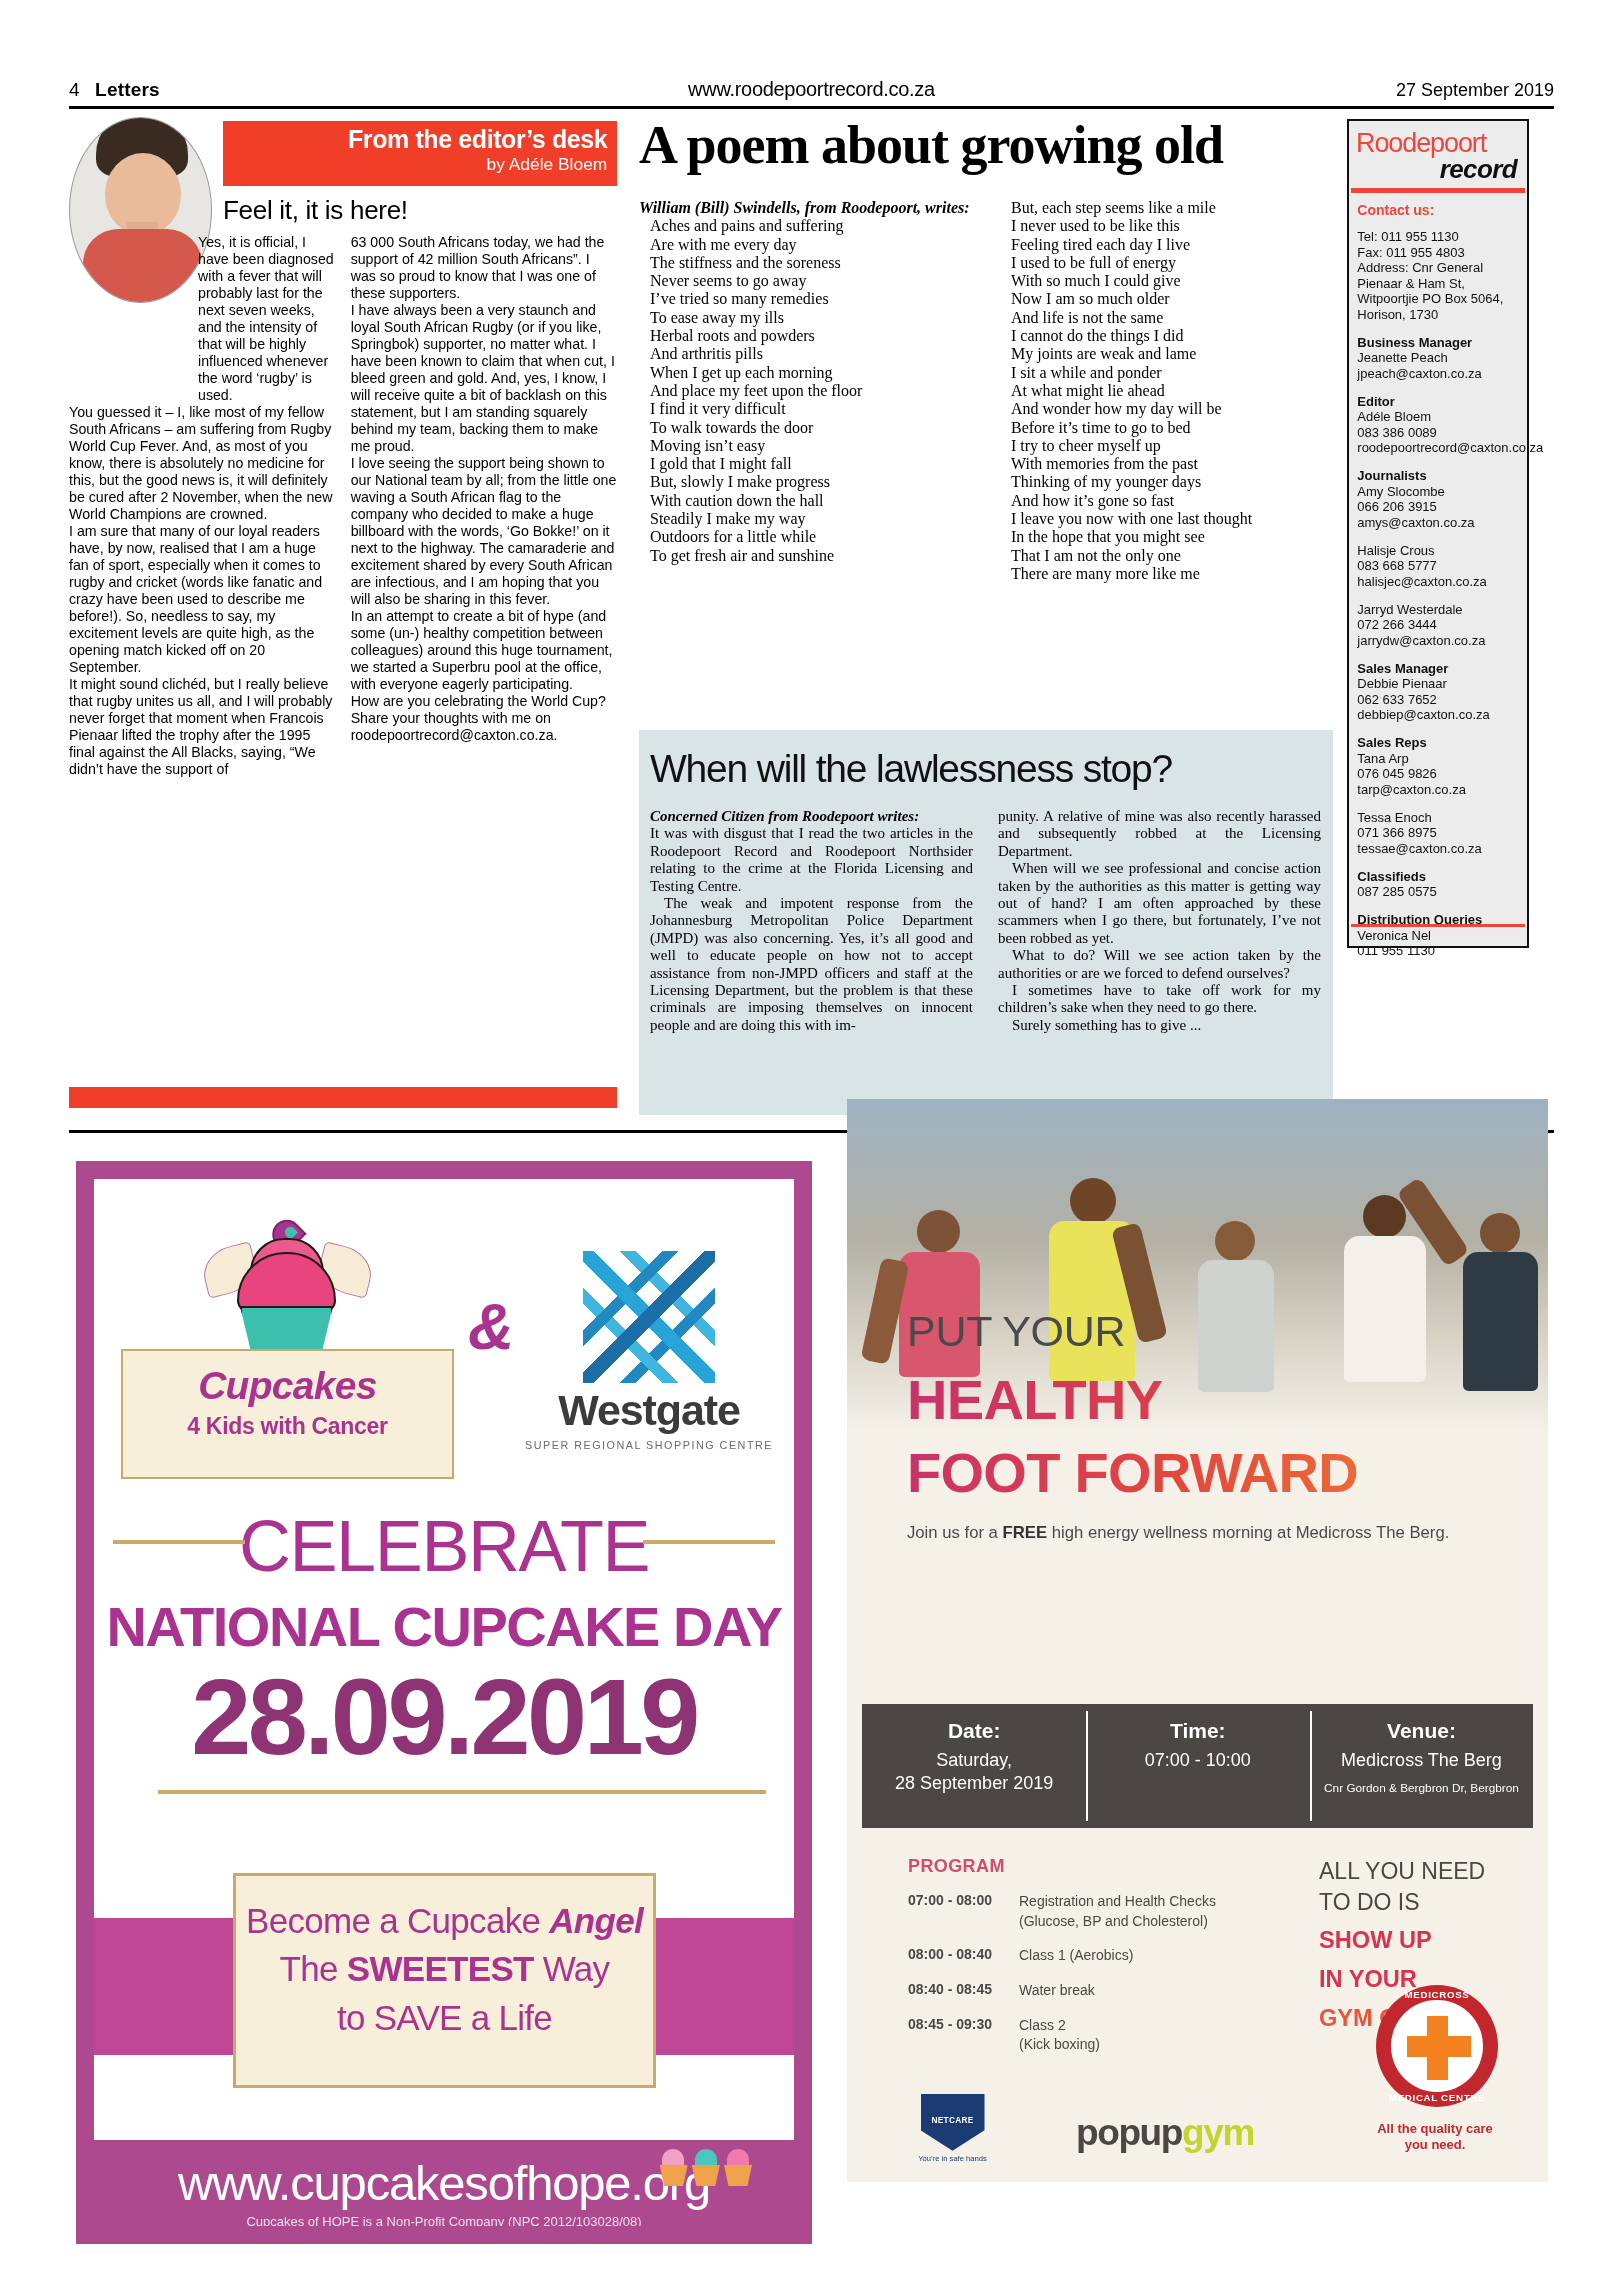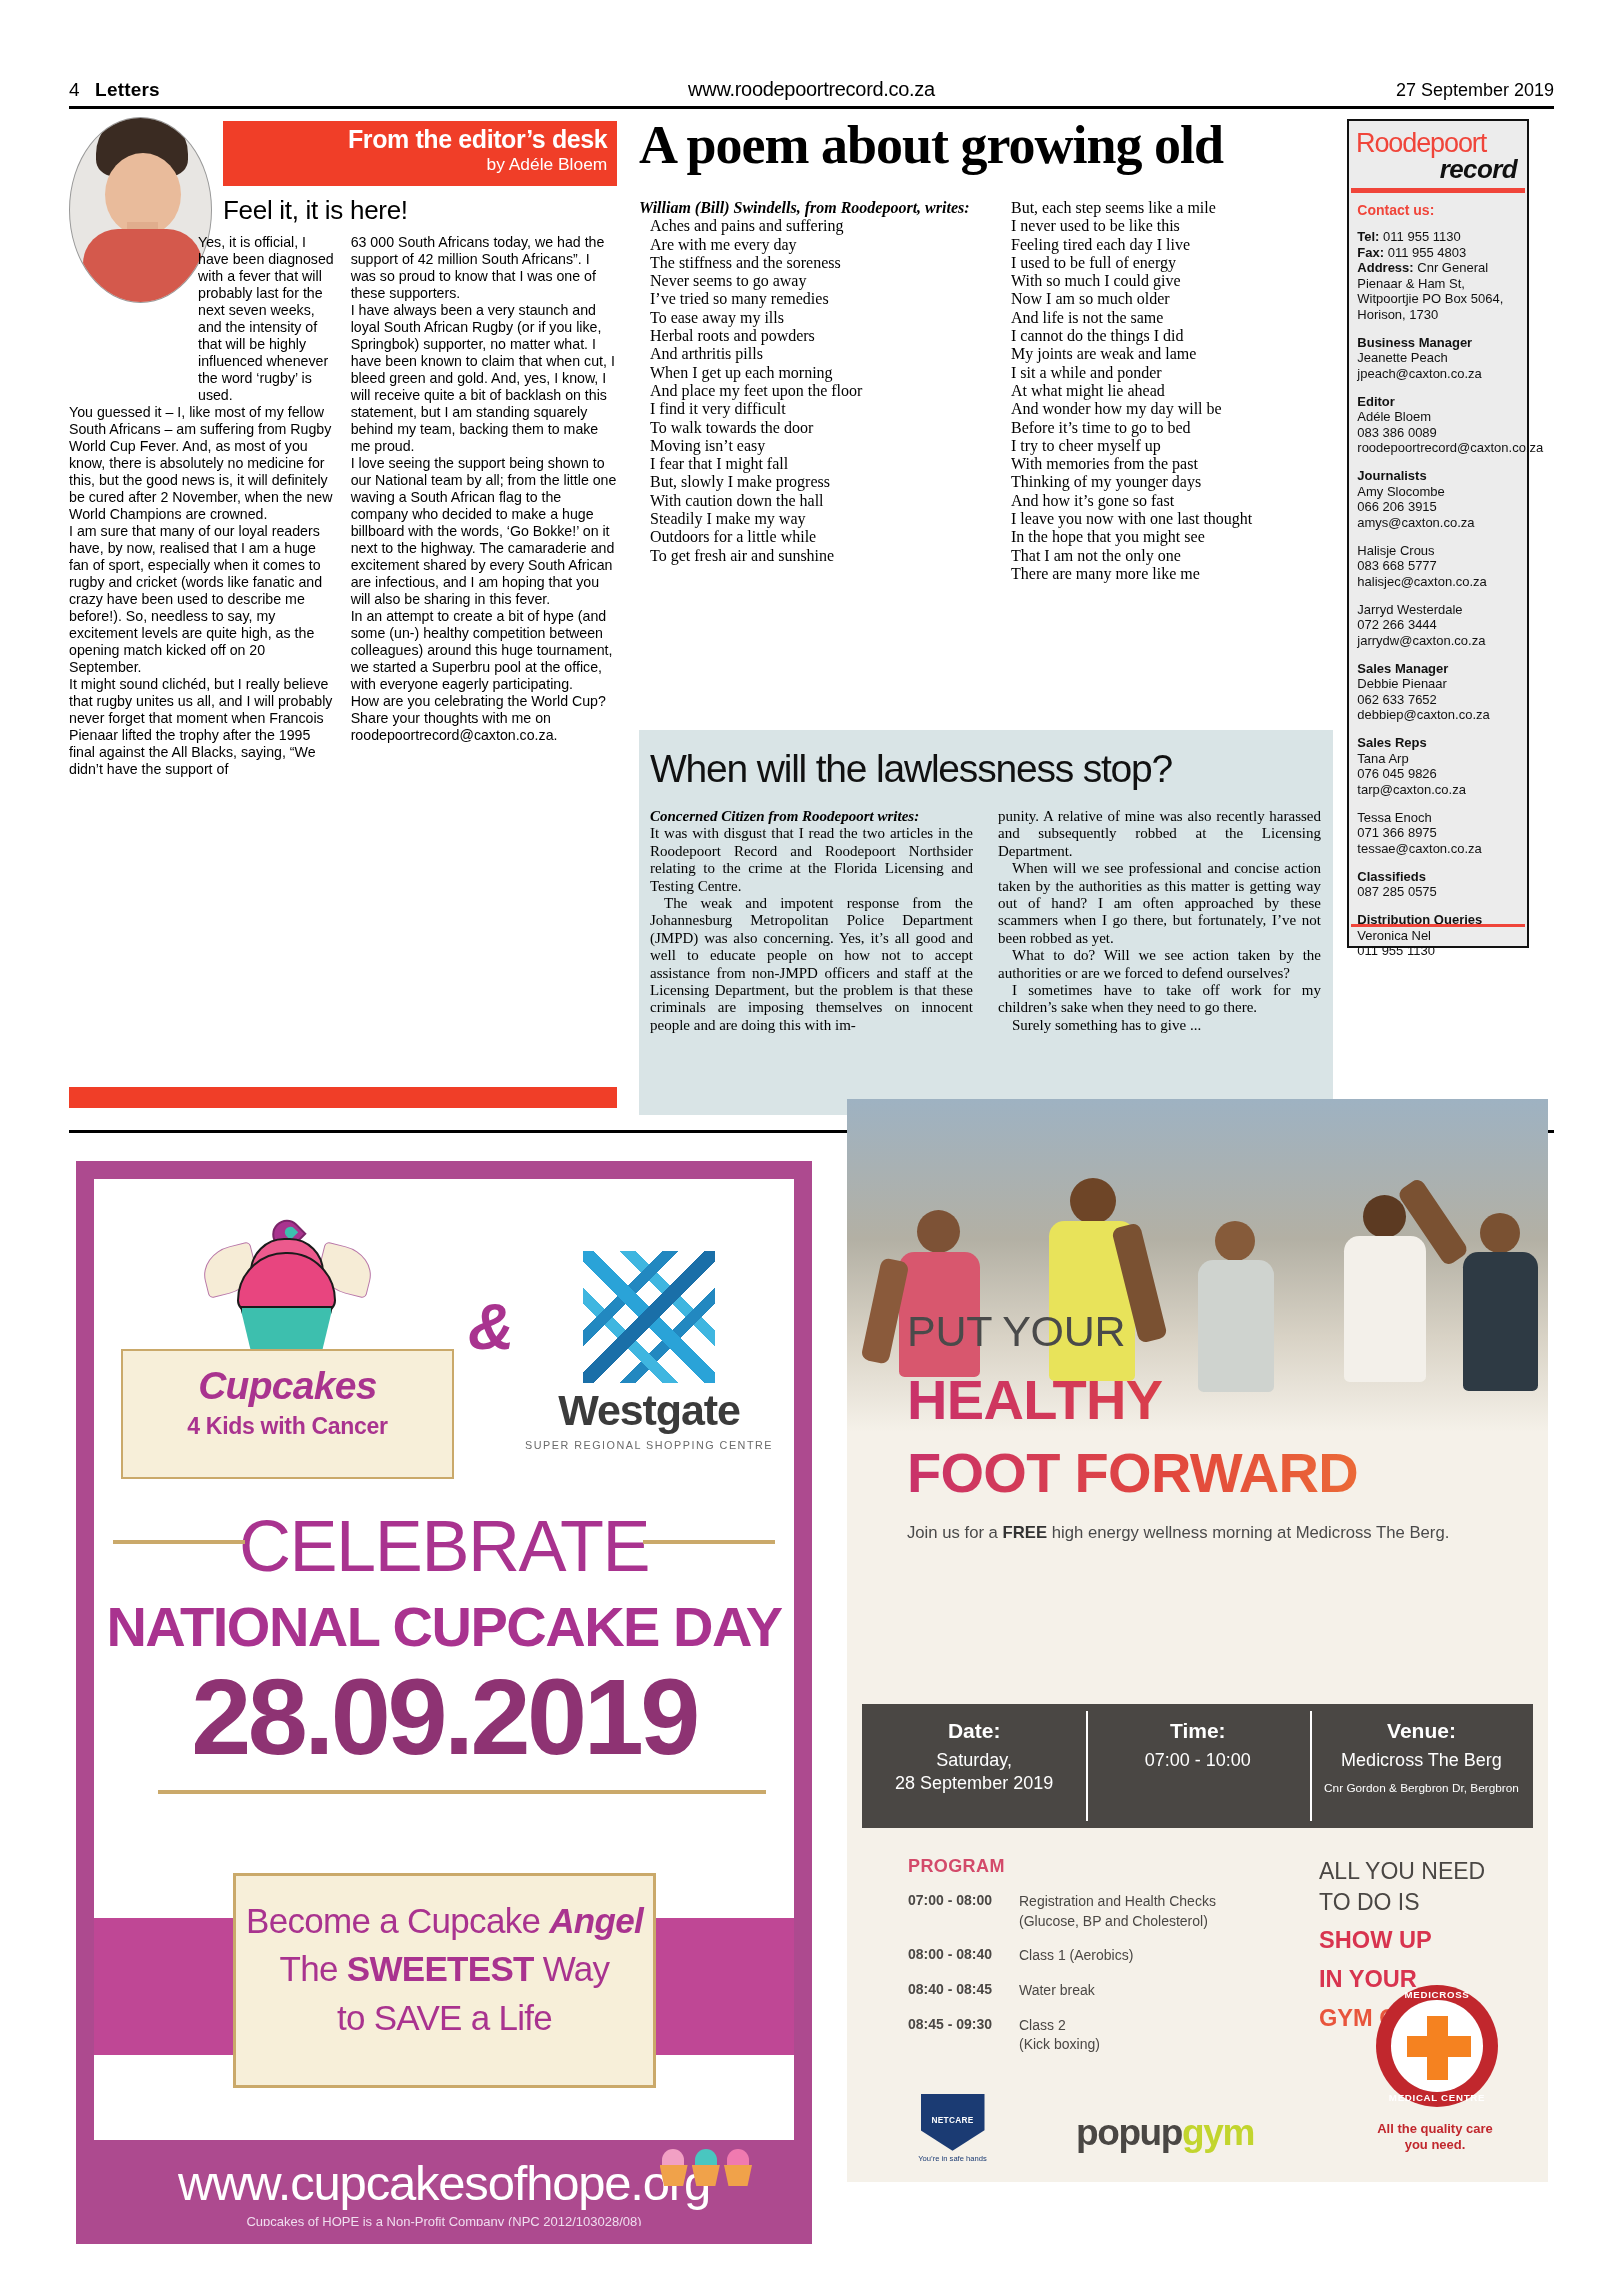--- a/index.html
+++ b/index.html
@@ -66,21 +66,21 @@
   
   .contact { position: absolute; left: 1347px; top: 119px; width: 182px; height: 829px;
              background: #ececec; border: 2.1px solid #111; }
   .c-logo { padding: 9.7px 0 4.2px 7px; }
   .c-logo .l1 { font-size: 27px; font-weight: 400; color: #f0453a; letter-spacing: -1.1px; line-height: 25px; }
   .c-logo .l2 { font-size: 26px; font-weight: 700; font-style: italic; color: #111; letter-spacing: -0.6px;
                 line-height: 26px; text-align: right; padding-right: 10px; }
   .c-redline { height: 4.9px; background: #f0453a; margin: 2.1px 2.1px 0 2.1px; }
   .c-body { padding: 9.7px 8.3px 4.2px 8.3px; font-size: 13px; line-height: 15.5px; color: #111; }
   .c-contactus { color: #f0453a; font-weight: 700; font-size: 14px; margin-bottom: 11px; }
-  .c-body b { font-weight: 700; }
+  .c-body b { font-weight: 400; }
   .c-grp { margin-top: 12.5px; }
   .c-name { font-weight: 700; }
   .c-bottomline { position: absolute; left: 2.1px; right: 2.1px; bottom: 19.4px; height: 2.8px; background: #f0453a; }
 
   
   .mid-rule { position: absolute; left: 69px; top: 1130px; width: 1485px; height: 2.8px; background: #000; }
 
   
   .ad-cupcake { position: absolute; left: 76px; top: 1161px; width: 736px; height: 1083px;
                 background: #ad4a8f; padding: 18px; }
@@ -265,21 +265,21 @@
             <div>Never seems to go away</div>
             <div>I’ve tried so many remedies</div>
             <div>To ease away my ills</div>
             <div>Herbal roots and powders</div>
             <div>And arthritis pills</div>
             <div>When I get up each morning</div>
             <div>And place my feet upon the floor</div>
             <div>I find it very difficult</div>
             <div>To walk towards the door</div>
             <div>Moving isn’t easy</div>
-            <div>I fear that I might fall</div>
+            <div>I gold that I might fall</div>
             <div>But, slowly I make progress</div>
             <div>With caution down the hall</div>
             <div>Steadily I make my way</div>
             <div>Outdoors for a little while</div>
             <div>To get fresh air and sunshine</div>
           </div>
       </div>
       <div class="poem-col">
         <div class="poem-lines" id="poem-right">
             <div>But, each step seems like a mile</div>

